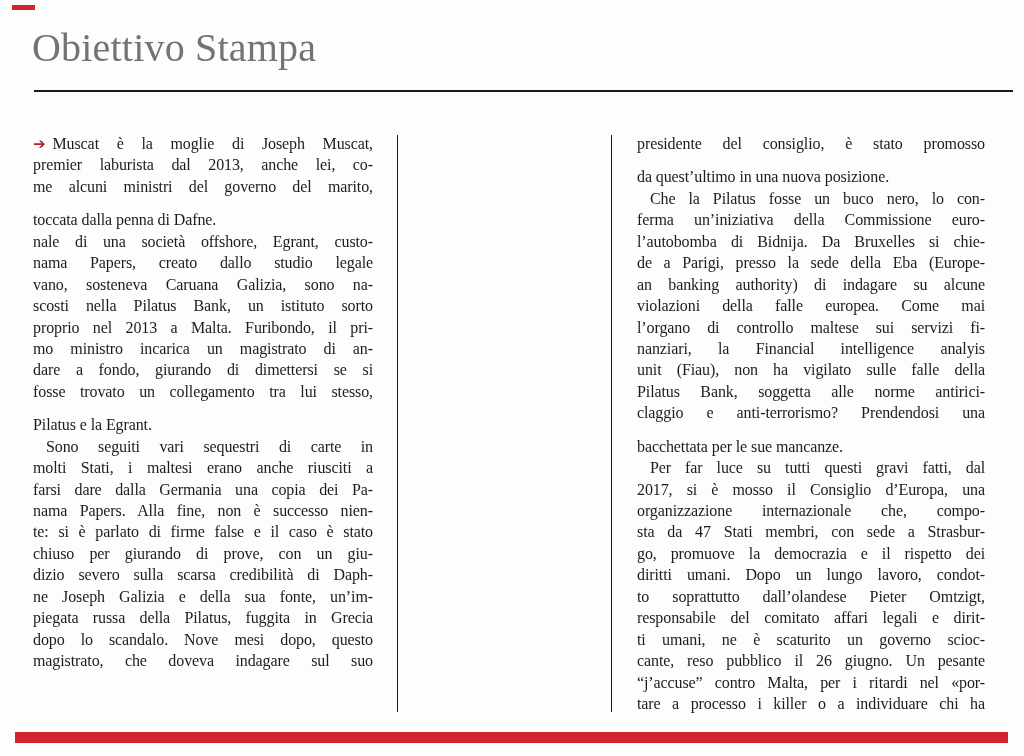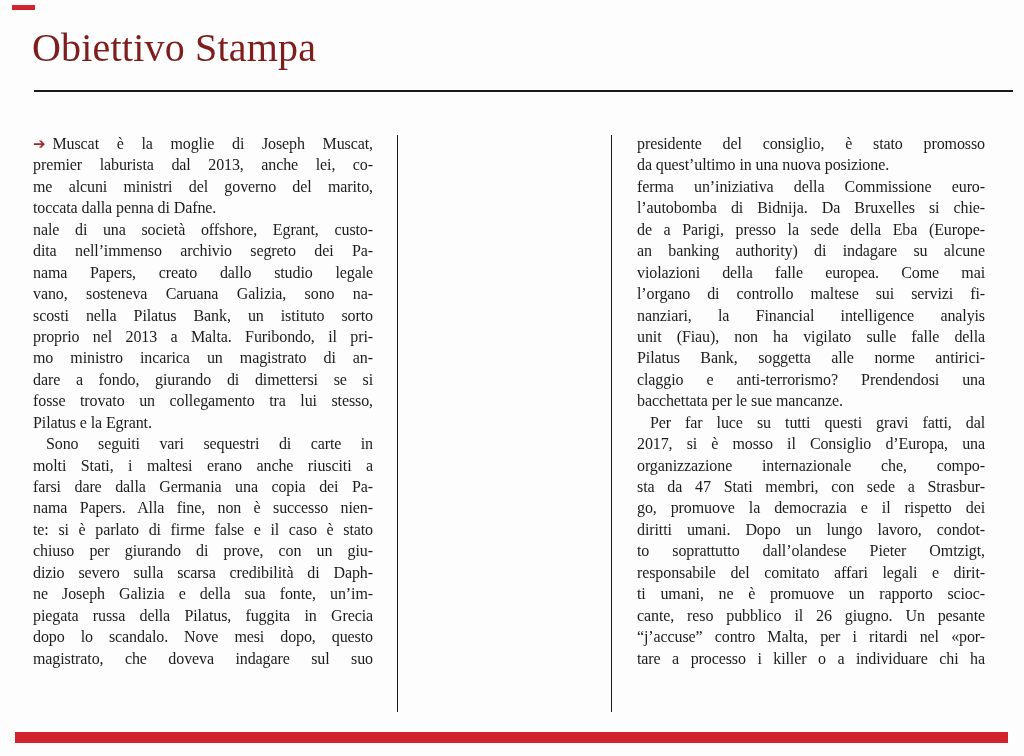--- a/index.html
+++ b/index.html
@@ -10,21 +10,21 @@
     color:#1c1c1c;
     position:relative;
     overflow:hidden;
   }
   .page{position:absolute;inset:0;}
   .top-dash{
     position:absolute;left:12px;top:5px;width:23px;height:5px;
   }
   .page-title{
     position:absolute;left:32px;top:24px;margin:0;
-    font-size:40px;font-weight:500;color:#7f1d1d;
+    font-size:40px;font-weight:500;color:#737373;
     letter-spacing:.2px;white-space:nowrap;font-family:Liberation Serif, serif;
   }
   .title-rule{
     position:absolute;left:34px;top:90px;width:979px;height:0;
     border-top:2px solid #1a1a1a;
   }
   .col{
     position:absolute;top:133px;
     font-size:16px;letter-spacing:-0.1px;
   }
@@ -35,21 +35,21 @@
     position:absolute;top:135px;height:577px;width:0;
     border-left:1.5px solid #1a1a1a;
   }
   .vrule1{left:397px;}
   .vrule2{left:611px;}
   .line{
     height:21.44px;line-height:21.44px;
     text-align:justify;text-align-last:justify;
     overflow:hidden;
   }
-  .line.end{text-align-last:left;}
+  .line.end{text-align-last:left;margin-top:12px;}
   .line.ind{text-indent:13px;}
   .arrow{
     color:#a8262b;margin-right:7px;font-size:15px;
     font-family:"DejaVu Sans",sans-serif;
   }
   .bottom-bar{
     position:absolute;left:15px;top:732px;width:993px;height:11px;
   }
 </style>
 </head>
@@ -59,21 +59,20 @@
   <div class="top-dash" style="background: rgb(210, 35, 46);"></div>
   <h1 class="page-title">Obiettivo Stampa</h1>
   <div class="title-rule"></div>
 
   <div class="col col-left">
       <div class="line"><span class="arrow" style="color: rgb(168, 38, 43);">➔</span>Muscat è la moglie di Joseph Muscat,</div>
       <div class="line">premier laburista dal 2013, anche lei, co-</div>
       <div class="line">me alcuni ministri del governo del marito,</div>
       <div class="line end">toccata dalla penna di Dafne.</div>
       <div class="line">nale di una società offshore, Egrant, custo-</div>
-      <div class="line">dita nell’immenso archivio segreto dei Pa-</div>
       <div class="line">nama Papers, creato dallo studio legale</div>
       <div class="line">vano, sosteneva Caruana Galizia, sono na-</div>
       <div class="line">scosti nella Pilatus Bank, un istituto sorto</div>
       <div class="line">proprio nel 2013 a Malta. Furibondo, il pri-</div>
       <div class="line">mo ministro incarica un magistrato di an-</div>
       <div class="line">dare a fondo, giurando di dimettersi se si</div>
       <div class="line">fosse trovato un collegamento tra lui stesso,</div>
       <div class="line end">Pilatus e la Egrant.</div>
       <div class="line ind">Sono seguiti vari sequestri di carte in</div>
       <div class="line">molti Stati, i maltesi erano anche riusciti a</div>
@@ -86,39 +85,40 @@
       <div class="line">piegata russa della Pilatus, fuggita in Grecia</div>
       <div class="line">dopo lo scandalo. Nove mesi dopo, questo</div>
       <div class="line">magistrato, che doveva indagare sul suo</div>
     </div>
   <div class="vrule vrule1"></div>
   <div class="col col-mid"></div>
   <div class="vrule vrule2"></div>
   <div class="col col-right">
       <div class="line">presidente del consiglio, è stato promosso</div>
       <div class="line end">da quest’ultimo in una nuova posizione.</div>
+      <div class="line ind">Che la Pilatus fosse un buco nero, lo con-</div>
       <div class="line">ferma un’iniziativa della Commissione euro-</div>
       <div class="line">l’autobomba di Bidnija. Da Bruxelles si chie-</div>
       <div class="line">de a Parigi, presso la sede della Eba (Europe-</div>
       <div class="line">an banking authority) di indagare su alcune</div>
       <div class="line">violazioni della falle europea. Come mai</div>
       <div class="line">l’organo di controllo maltese sui servizi fi-</div>
       <div class="line">nanziari, la Financial intelligence analyis</div>
       <div class="line">unit (Fiau), non ha vigilato sulle falle della</div>
       <div class="line">Pilatus Bank, soggetta alle norme antirici-</div>
       <div class="line">claggio e anti-terrorismo? Prendendosi una</div>
       <div class="line end">bacchettata per le sue mancanze.</div>
       <div class="line ind">Per far luce su tutti questi gravi fatti, dal</div>
       <div class="line">2017, si è mosso il Consiglio d’Europa, una</div>
       <div class="line">organizzazione internazionale che, compo-</div>
       <div class="line">sta da 47 Stati membri, con sede a Strasbur-</div>
       <div class="line">go, promuove la democrazia e il rispetto dei</div>
       <div class="line">diritti umani. Dopo un lungo lavoro, condot-</div>
       <div class="line">to soprattutto dall’olandese Pieter Omtzigt,</div>
       <div class="line">responsabile del comitato affari legali e dirit-</div>
-      <div class="line">ti umani, ne è promuove un rapporto scioc-</div>
+      <div class="line">ti umani, ne è scaturito un governo scioc-</div>
       <div class="line">cante, reso pubblico il 26 giugno. Un pesante</div>
       <div class="line">“j’accuse” contro Malta, per i ritardi nel «por-</div>
       <div class="line">tare a processo i killer o a individuare chi ha</div>
     </div>
 
   <div class="bottom-bar" style="background: rgb(210, 35, 46);"></div>
 </div>
 
 </body></html>

